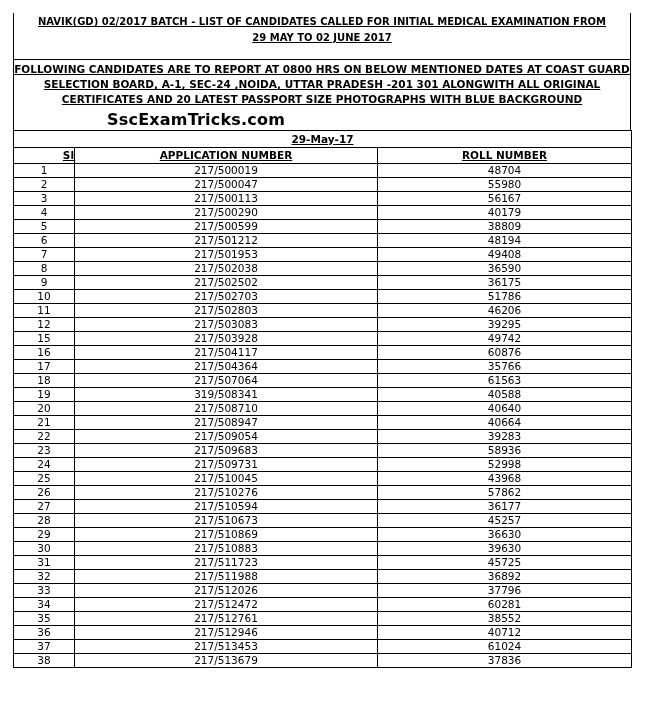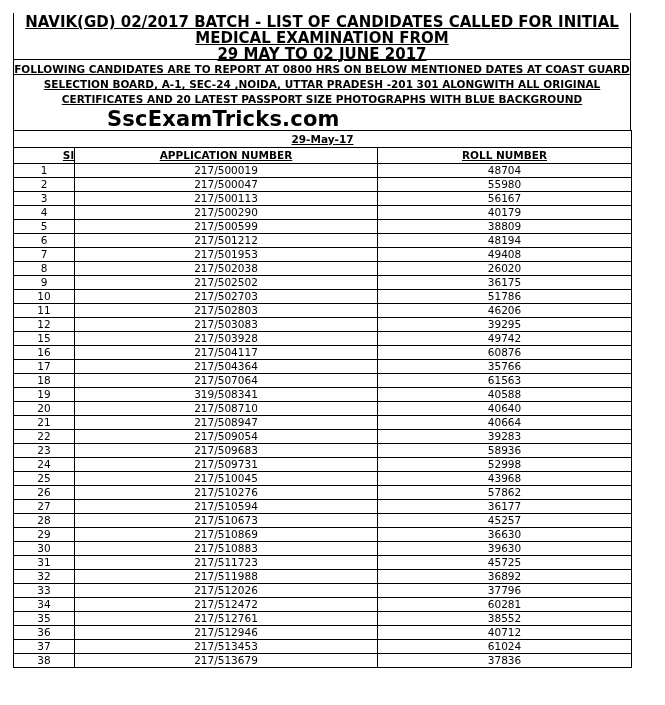--- a/index.html
+++ b/index.html
@@ -1,25 +1,25 @@
 <!DOCTYPE html>
 <html><head>
 <meta charset="utf-8">
 <style>
   html, body { margin:0; padding:0; background:#ffffff; }
   body { width:665px; height:705px; overflow:hidden; position:relative;
          font-family:"DejaVu Sans", sans-serif; color:#000; }
   .sheet { position:absolute; left:13px; top:13px; width:618px; }
   .hdr { border-left:1px solid #000; border-right:1px solid #000; }
   .title-block { height:47px; border-bottom:1px solid #000; text-align:center;
-                 font-weight:bold; font-size:15px; line-height:16px; padding-top:1px; box-sizing:border-box; }
+                 font-weight:bold; font-size:10px; line-height:16px; padding-top:1px; box-sizing:border-box; }
   .notice-block { height:70px; text-align:center; font-weight:bold; font-size:10.5px;
                   line-height:15px; padding-top:2px; box-sizing:border-box; position:relative; }
   .u { text-decoration:underline; }
-  .watermark { position:absolute; left:93px; top:52px; font-size:21px; font-weight:bold;
+  .watermark { position:absolute; left:93px; top:52px; font-size:16px; font-weight:bold;
                letter-spacing:0.2px; }
   table { border-collapse:collapse; width:618px; table-layout:fixed; }
   td { border:1px solid #000; padding:0; height:13px; font-size:10.5px; line-height:13px;
        text-align:center; white-space:nowrap; overflow:hidden; }
   .date-row td { height:16px; font-weight:bold; text-decoration:underline; }
   .col-head td { height:15px; font-weight:bold; text-decoration:underline; }
   .col-head td.sl { text-align:right; padding-left:2px; }
   col.c1 { width:61px; } col.c2 { width:303px; } col.c3 { width:254px; }
 </style>
 </head>
@@ -84,21 +84,21 @@
           <td>48194</td>
         </tr>
         <tr>
           <td>7</td>
           <td>217/501953</td>
           <td>49408</td>
         </tr>
         <tr>
           <td>8</td>
           <td>217/502038</td>
-          <td>26020</td>
+          <td>36590</td>
         </tr>
         <tr>
           <td>9</td>
           <td>217/502502</td>
           <td>36175</td>
         </tr>
         <tr>
           <td>10</td>
           <td>217/502703</td>
           <td>51786</td>

